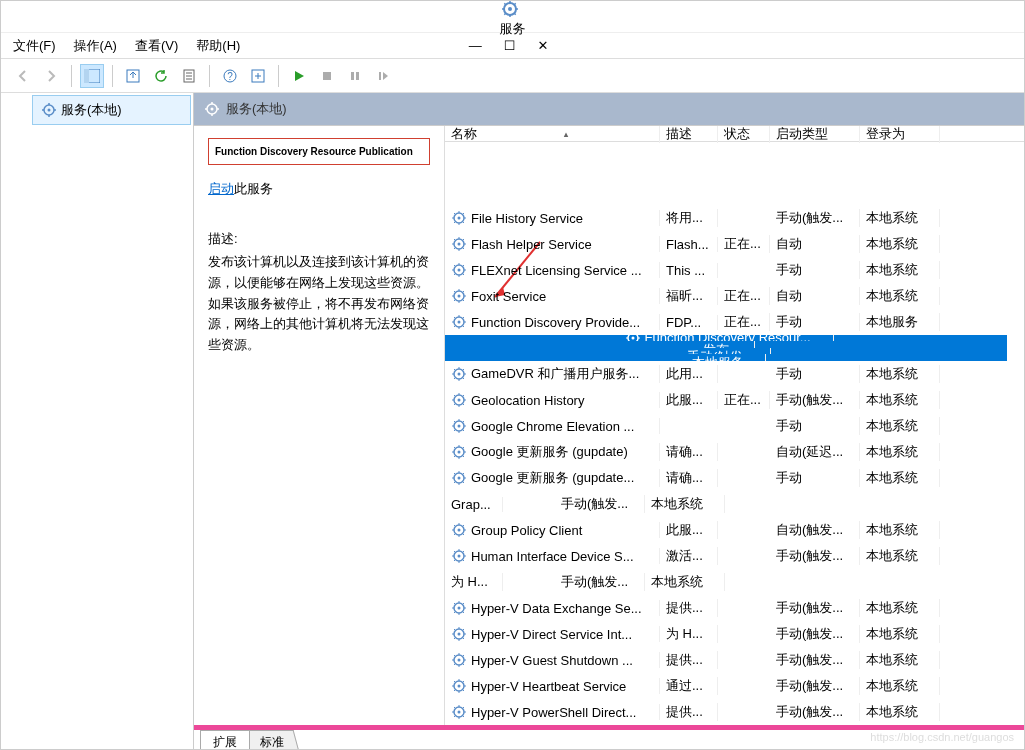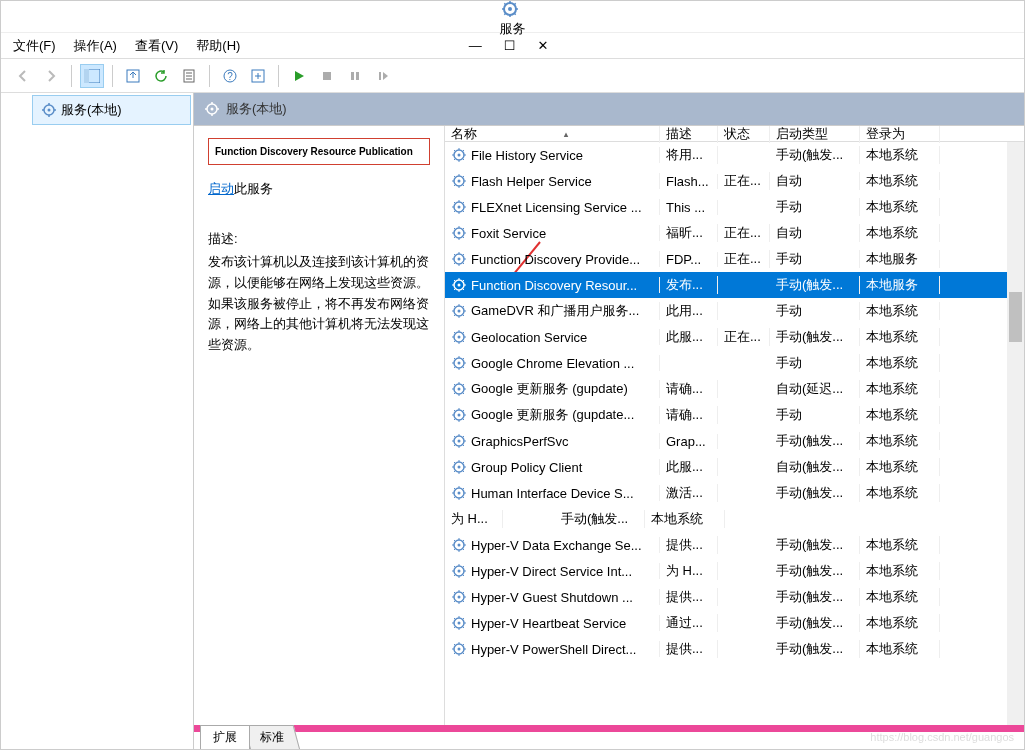--- a/index.html
+++ b/index.html
@@ -130,29 +130,29 @@
 .col-logon { width: 80px; }
 .sort-arrow { font-size: 9px; margin: 0 auto; color: #666; }
 .list-body { flex: 1; overflow-y: auto; position: relative; }
 .row {
   display: flex;
   height: 26px;
   align-items: center;
   font-size: 13px;
   cursor: pointer;
 }
-.row.selected { background: #0078d7; color: #fff; }
+.row.selected { background: #0078d7; color: #fff; flex-direction: column; }
 .row .col-name { display: flex; align-items: center; gap: 4px; }
 .svc-icon { width: 16px; height: 16px; flex-shrink: 0; }
 .tabs {
   height: 24px;
   display: flex;
-  align-items: flex-end;
+  align-items: flex-start;
   padding-left: 6px;
-  border-top: 7px solid #ec4899;
+  border-top: 5px solid #ec4899;
 }
 .tab {
   padding: 3px 12px;
   font-size: 12px;
   border: 1px solid #aaa;
   border-bottom: none;
   background: #fff;
   cursor: pointer;
   position: relative;
 }
@@ -338,21 +338,21 @@
           <div class="list-header">
             <div class="col col-name">
                 <span>名称</span>
                 <span class="sort-arrow">▴</span>
               </div>
             <div class="col col-desc">描述</div>
             <div class="col col-status">状态</div>
             <div class="col col-startup">启动类型</div>
             <div class="col col-logon">登录为</div>
           </div>
-          <div style="display:flex;flex:1;overflow:hidden;">
+          <div style="display:flex;flex:1;overflow:hidden;align-items:flex-end;">
             <div class="list-body" id="list-body">
                 <div class="row">
                   <div class="col col-name">
                     <svg class="svc-icon" viewBox="0 0 16 16">
                       <circle cx="8" cy="8" r="5" fill="none" stroke="#5a8dc8" stroke-width="1.5"></circle>
                       <circle cx="8" cy="8" r="1.5" fill="#5a8dc8"></circle>
                       <path d="M8 1v2M8 13v2M1 8h2M13 8h2M3 3l1.4 1.4M11.6 11.6L13 13M3 13l1.4-1.4M11.6 4.4L13 3" stroke="#5a8dc8" stroke-width="1"></path>
                     </svg>
                     <span>File History Service</span>
                   </div>
@@ -445,21 +445,21 @@
                   <div class="col col-startup">手动</div>
                   <div class="col col-logon">本地系统</div>
                 </div>
                 <div class="row">
                   <div class="col col-name">
                     <svg class="svc-icon" viewBox="0 0 16 16">
                       <circle cx="8" cy="8" r="5" fill="none" stroke="#5a8dc8" stroke-width="1.5"></circle>
                       <circle cx="8" cy="8" r="1.5" fill="#5a8dc8"></circle>
                       <path d="M8 1v2M8 13v2M1 8h2M13 8h2M3 3l1.4 1.4M11.6 11.6L13 13M3 13l1.4-1.4M11.6 4.4L13 3" stroke="#5a8dc8" stroke-width="1"></path>
                     </svg>
-                    <span>Geolocation Service</span>
+                    <span>Geolocation History</span>
                   </div>
                   <div class="col col-desc">此服...</div>
                   <div class="col col-status">正在...</div>
                   <div class="col col-startup">手动(触发...</div>
                   <div class="col col-logon">本地系统</div>
                 </div>
                 <div class="row">
                   <div class="col col-name">
                     <svg class="svc-icon" viewBox="0 0 16 16">
                       <circle cx="8" cy="8" r="5" fill="none" stroke="#5a8dc8" stroke-width="1.5"></circle>
@@ -495,28 +495,20 @@
                       <path d="M8 1v2M8 13v2M1 8h2M13 8h2M3 3l1.4 1.4M11.6 11.6L13 13M3 13l1.4-1.4M11.6 4.4L13 3" stroke="#5a8dc8" stroke-width="1"></path>
                     </svg>
                     <span>Google 更新服务 (gupdate...</span>
                   </div>
                   <div class="col col-desc">请确...</div>
                   <div class="col col-status"></div>
                   <div class="col col-startup">手动</div>
                   <div class="col col-logon">本地系统</div>
                 </div>
                 <div class="row">
-                  <div class="col col-name">
-                    <svg class="svc-icon" viewBox="0 0 16 16">
-                      <circle cx="8" cy="8" r="5" fill="none" stroke="#5a8dc8" stroke-width="1.5"></circle>
-                      <circle cx="8" cy="8" r="1.5" fill="#5a8dc8"></circle>
-                      <path d="M8 1v2M8 13v2M1 8h2M13 8h2M3 3l1.4 1.4M11.6 11.6L13 13M3 13l1.4-1.4M11.6 4.4L13 3" stroke="#5a8dc8" stroke-width="1"></path>
-                    </svg>
-                    <span>GraphicsPerfSvc</span>
-                  </div>
                   <div class="col col-desc">Grap...</div>
                   <div class="col col-status"></div>
                   <div class="col col-startup">手动(触发...</div>
                   <div class="col col-logon">本地系统</div>
                 </div>
                 <div class="row">
                   <div class="col col-name">
                     <svg class="svc-icon" viewBox="0 0 16 16">
                       <circle cx="8" cy="8" r="5" fill="none" stroke="#5a8dc8" stroke-width="1.5"></circle>
                       <circle cx="8" cy="8" r="1.5" fill="#5a8dc8"></circle>

